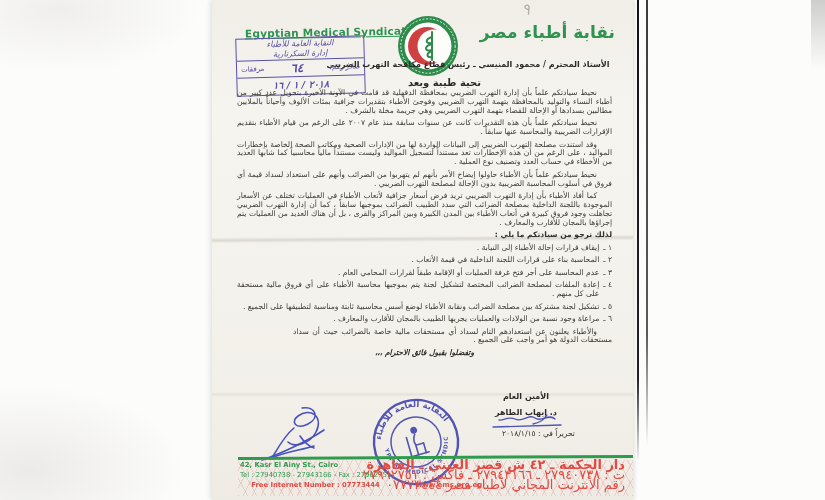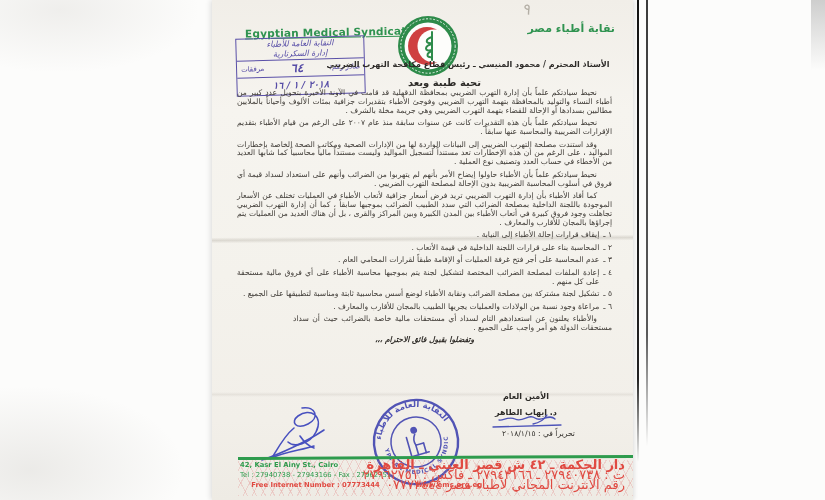--- a/index.html
+++ b/index.html
@@ -26,21 +26,21 @@
   }
   .crease{position:absolute;left:0;right:0;top:236px;height:6px;
     background:linear-gradient(180deg,transparent,rgba(120,112,98,.20) 50%,transparent);
     transform:rotate(-.4deg);}
   .crease2{position:absolute;left:0;right:0;top:392px;height:5px;
     background:linear-gradient(180deg,transparent,rgba(120,112,98,.10) 50%,transparent);}
   
   .en-title{position:absolute;left:33px;top:26px;font-size:10.5px;font-weight:bold;
     color:#2f9350;text-decoration:underline;text-underline-offset:1px;transform:rotate(-1deg);
     letter-spacing:.2px;}
-  .wordmark{position:absolute;right:18px;top:22px;font-size:11px;font-weight:bold;
+  .wordmark{position:absolute;right:18px;top:22px;font-size:17px;font-weight:bold;
     color:#2f9350;direction:rtl;}
   .registry-stamp{position:absolute;left:24px;top:37px;width:127px;height:56px;
     border:1.6px solid #5a50a8;color:#564ca6;transform:rotate(-1.6deg);direction:rtl;
     background:rgba(255,255,255,.0);}
   .rs-r1{font-size:8px;text-align:center;font-style:italic;line-height:10px;padding-top:1px;}
   .rs-r2{font-size:8px;text-align:center;font-style:italic;line-height:10px;}
   .rs-r3{display:flex;align-items:center;justify-content:space-between;
     border-top:1.4px solid #5a50a8;height:16px;padding:0 4px;font-size:7px;}
   .rs-num{font-size:12px;font-weight:bold;font-style:italic;}
   .rs-r4{border-top:1.4px solid #5a50a8;height:15px;text-align:center;font-size:9.5px;
@@ -140,20 +140,21 @@
     <div class="addressee">الأستاذ المحترم / محمود المنيسي ـ رئيس قطاع مكافحة التهرب الضريبي</div>
     <div class="greeting">تحية طيبة وبعد</div>
 
     <div class="letter-body">
       <p>نحيط سيادتكم علماً بأن إدارة التهرب الضريبي بمحافظة الدقهلية قد قامت في الآونة الأخيرة بتحويل عدد كبير من أطباء النساء والتوليد بالمحافظة بتهمة التهرب الضريبي وفوجئ الأطباء بتقديرات جزافية بمئات الألوف وأحياناً بالملايين مطالبين بسدادها أو الإحالة للقضاء بتهمة التهرب الضريبي وهي جريمة مخلة بالشرف .</p>
       <p>نحيط سيادتكم علماً بأن هذه التقديرات كانت عن سنوات سابقة منذ عام ٢٠٠٧ على الرغم من قيام الأطباء بتقديم الإقرارات الضريبية والمحاسبة عنها سابقاً .</p>
       <p>وقد استندت مصلحة التهرب الضريبي إلى البيانات الواردة لها من الإدارات الصحية ومكاتب الصحة الخاصة بإخطارات المواليد ، على الرغم من أن هذه الإخطارات تعد مستنداً لتسجيل المواليد وليست مستنداً مالياً محاسبياً كما شابها العديد من الأخطاء في حساب العدد وتصنيف نوع العملية .</p>
       <p>نحيط سيادتكم علماً بأن الأطباء حاولوا إيضاح الأمر بأنهم لم يتهربوا من الضرائب وأنهم على استعداد لسداد قيمة أي فروق في أسلوب المحاسبة الضريبية بدون الإحالة لمصلحة التهرب الضريبي .</p>
       <p>كما أفاد الأطباء بأن إدارة التهرب الضريبي تريد فرض أسعار جزافية لأتعاب الأطباء في العمليات تختلف عن الأسعار الموجودة باللجنة الداخلية بمصلحة الضرائب التي سدد الطبيب الضرائب بموجبها سابقاً ، كما أن إدارة التهرب الضريبي تجاهلت وجود فروق كبيرة في أتعاب الأطباء بين المدن الكبيرة وبين المراكز والقرى ، بل أن هناك العديد من العمليات يتم إجراؤها بالمجان للأقارب والمعارف .</p>
 
+      <div class="request-intro">لذلك نرجو من سيادتكم ما يلي :</div>
 
       <div class="req">
         <span class="req-num">١ ـ</span>
         <span class="req-text">إيقاف قرارات إحالة الأطباء إلى النيابة .</span>
       </div>
       <div class="req">
         <span class="req-num">٢ ـ</span>
         <span class="req-text">المحاسبة بناء على قرارات اللجنة الداخلية في قيمة الأتعاب .</span>
       </div>
       <div class="req">

